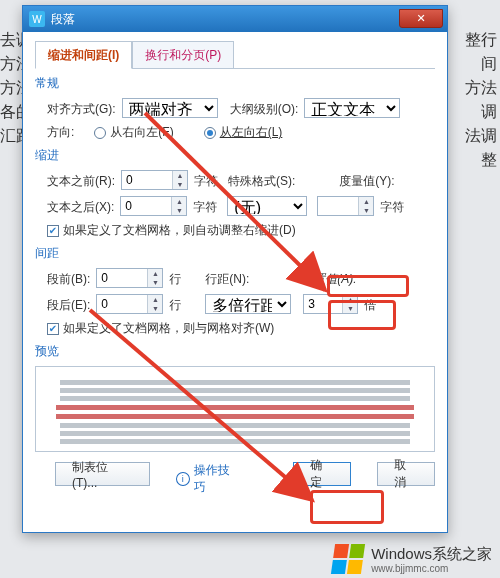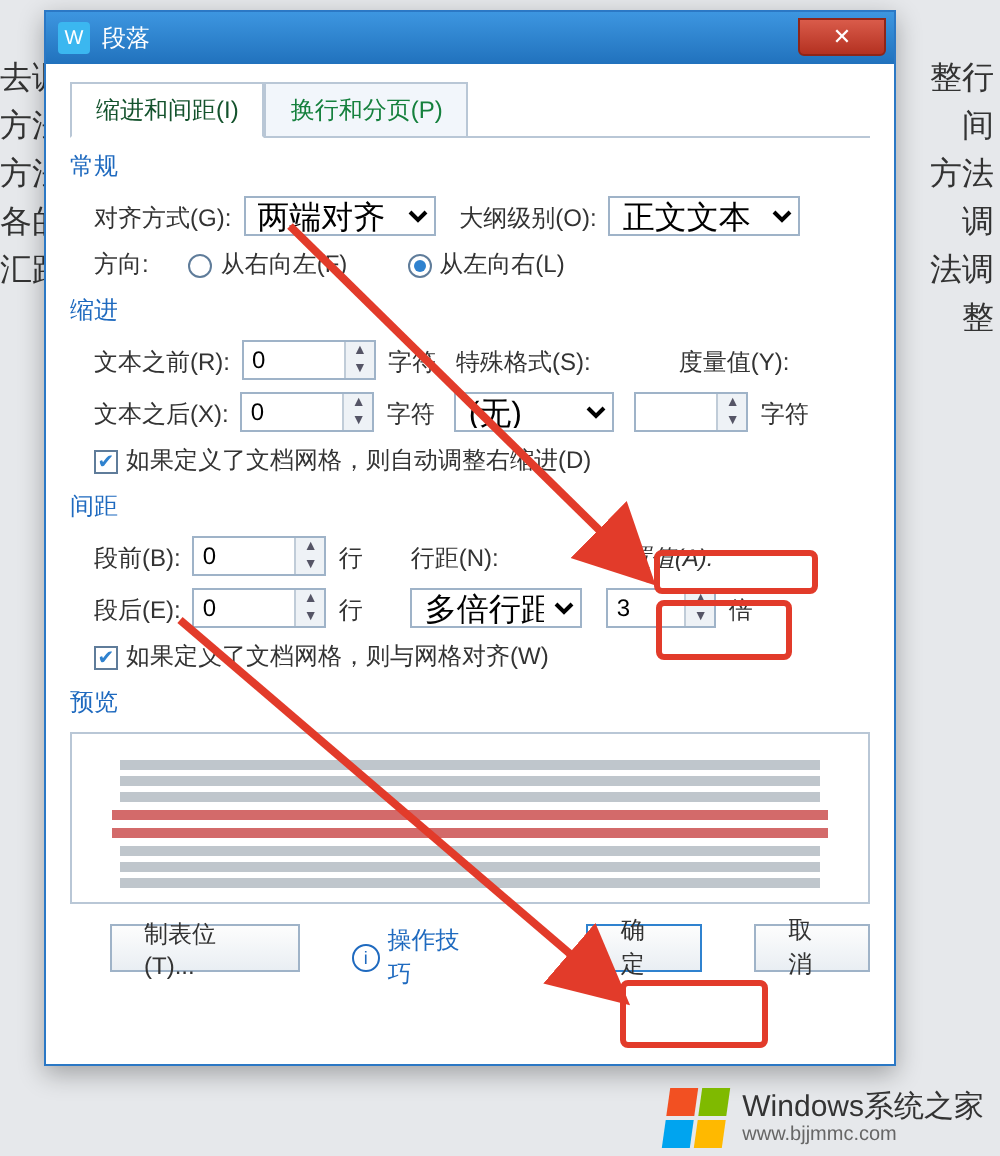--- a/index.html
+++ b/index.html
@@ -67,26 +67,27 @@
     display:flex;
     gap: 0;
     margin-bottom: 4px;
   }
   .tab {
     padding: 5px 12px 4px;
     border: 1px solid #b9c7d6;
     background: #f2f6fb;
     position: relative;
     top: 1px;
-    color:#15803d;
+    color:#be185d;
   }
   .tab.active {
     background: #fff;
     border-bottom: 1px solid #fff;
-    color:#14532d;
+    color:#c2410c;
+    font-weight:bold;
   }
   .section-title {
     color:#1f6abf;
     font-size:12px;
     margin: 6px 0 6px 0;
   }
   .row {
     display:flex;
     align-items:flex-end;
     gap: 6px;
@@ -160,21 +161,21 @@
   .info-icon {
     width:14px;height:14px;border:1px solid #1f6abf;border-radius:50%;
     display:inline-flex;align-items:center;justify-content:center;font-size:9px;color:#1f6abf;
   }
   .highlight-red {
     position:absolute; border:3px solid #e23b2a; border-radius:4px; z-index:5;
     pointer-events:none;
   }
   .arrow-svg { position:absolute; z-index:4; pointer-events:none;}
   .watermark {
-    position:absolute; right:8px; bottom:4px; display:flex; align-items:flex-start; gap:8px;
+    position:absolute; right:8px; bottom:4px; display:flex; align-items:flex-end; gap:8px;
     font-size:15px; color:#333; z-index:6;
   }
   .win-logo {
     display:grid; grid-template-columns: 14px 14px; grid-template-rows:14px 14px; gap:2px;
     transform: skewX(-8deg);
   }
   .win-logo span:nth-child(1){background:#f25022;}
   .win-logo span:nth-child(2){background:#7fba00;}
   .win-logo span:nth-child(3){background:#00a4ef;}
   .win-logo span:nth-child(4){background:#ffb900;}
@@ -214,21 +215,21 @@
       <select class="combo"><option>两端对齐</option></select>
       <label style="margin-left:6px;">大纲级别(O):</label>
       <select class="combo"><option>正文文本</option></select>
     </div>
     <div class="row">
       <label>方向:</label>
       <span class="radio-opt" style="margin-left:14px;">
         <span class="radio-dot"></span>
         <span>从右向左(F)</span>
       </span>
-      <span class="radio-opt" style="margin-left:24px;">
+      <span class="radio-opt" style="margin-left:24px;text-decoration:underline;">
         <span class="radio-dot sel"></span>
         <span>从左向右(L)</span>
       </span>
     </div>
 
     <div class="section-title">缩进</div>
     <div class="row">
       <label>文本之前(R):</label>
       <span class="spin">
         <input type="text" value="0" style="">

